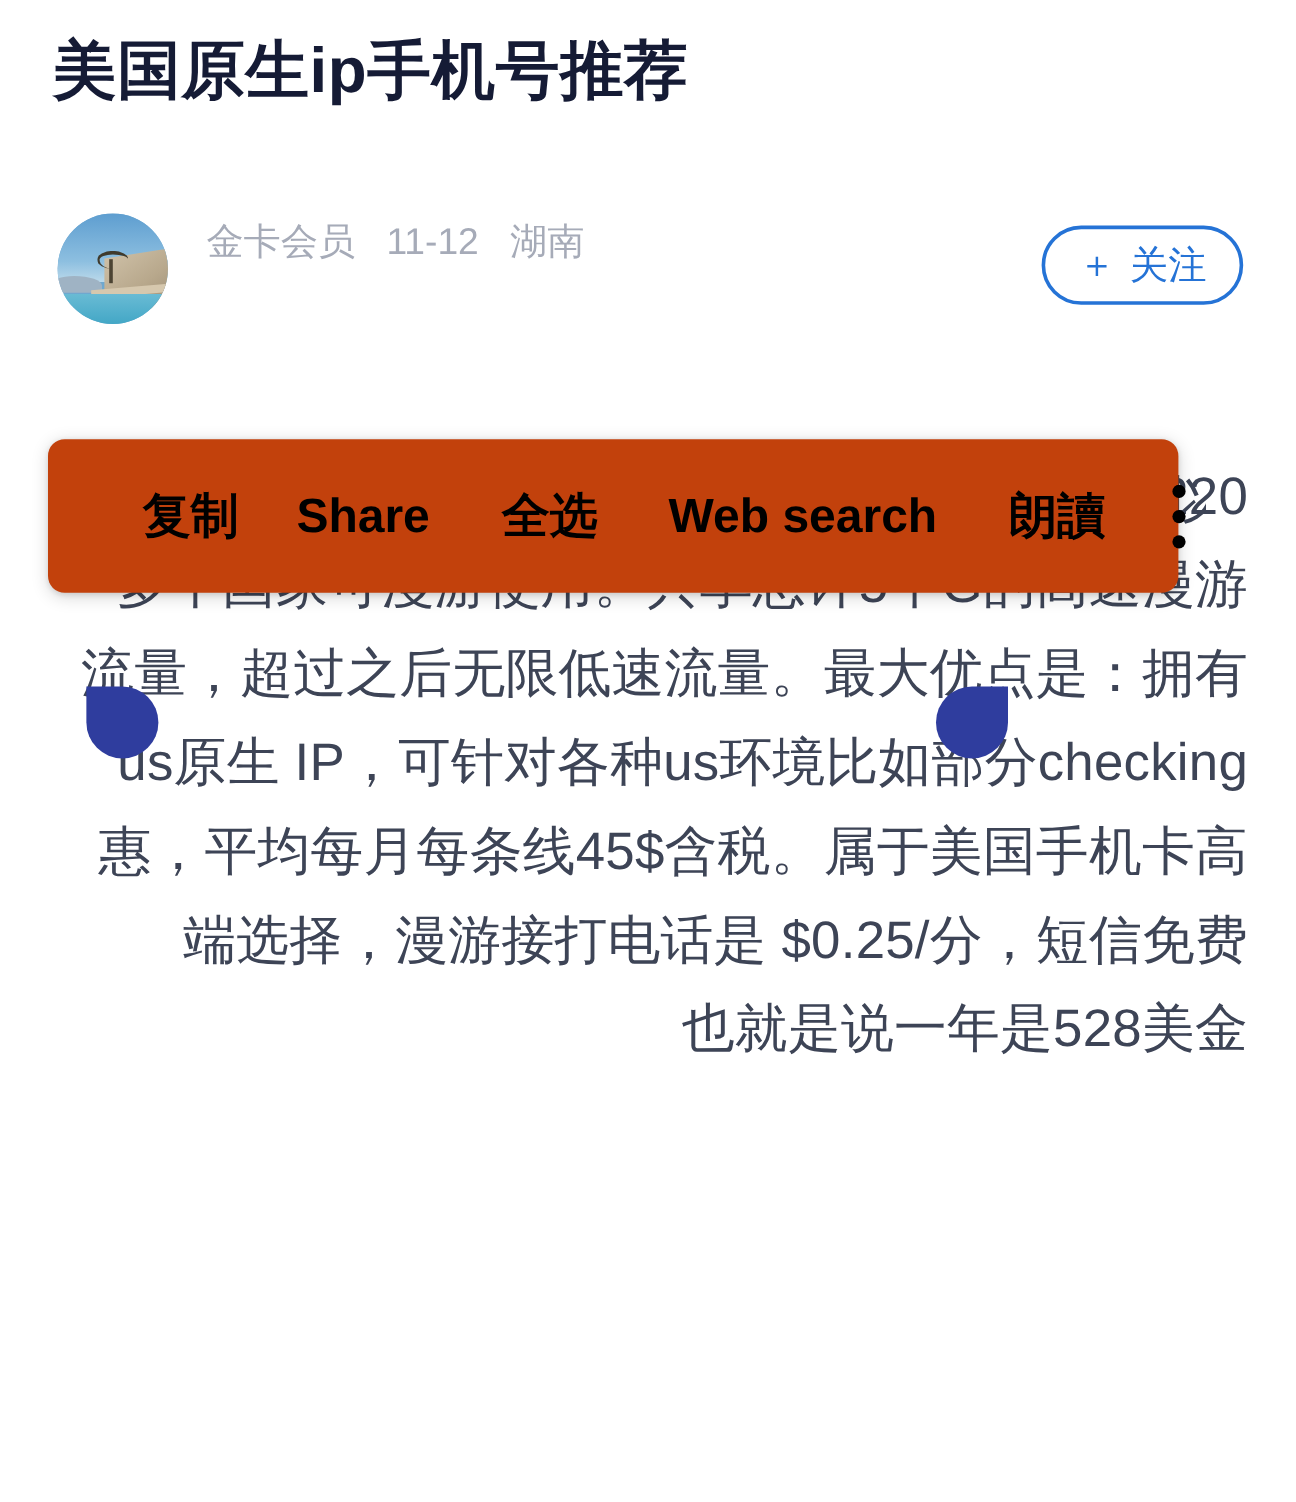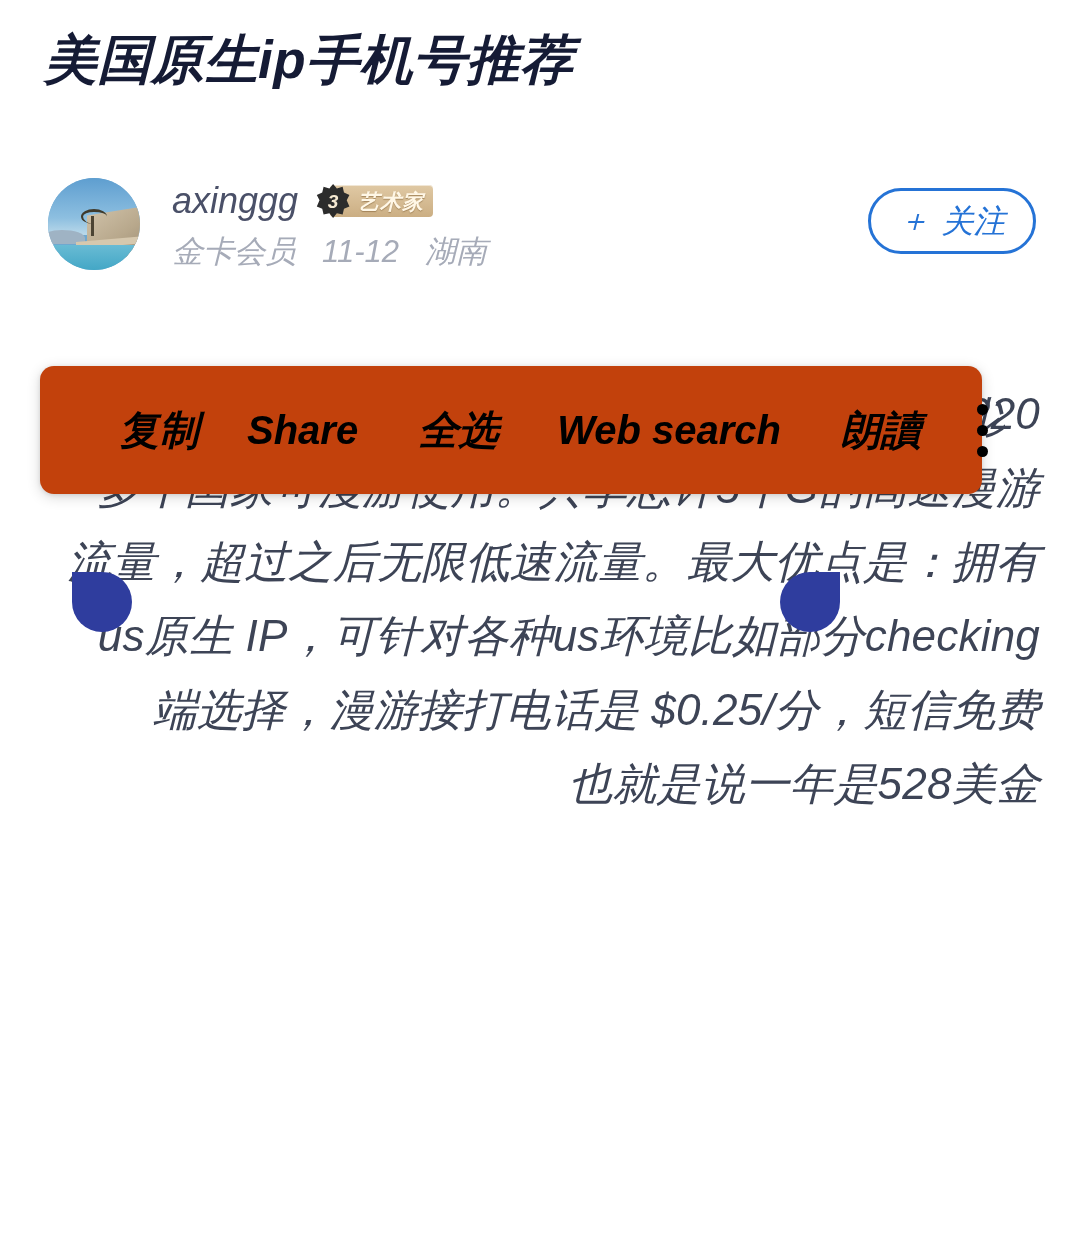--- a/index.html
+++ b/index.html
@@ -10,21 +10,20 @@
     background: #ffffff;
     font-family: "Liberation Sans", "DejaVu Sans", sans-serif;
     overflow: hidden;
   }
 
   #page {
     position: relative;
     width: 1080px;
     height: 1252px;
     background: #ffffff;
-    font-style: italic;
   }
 
   
   .post-title {
     position: absolute;
     left: 44px;
     top: 28px;
     width: 960px;
     font-size: 53px;
     line-height: 64px;
@@ -281,31 +280,20 @@
     <div class="avatar">
       <div class="sky"></div>
       <div class="hill"></div>
       <div class="wall"></div>
       <div class="deck"></div>
       <div class="palm"></div>
       <div class="water"></div>
     </div>
 
     <div class="author-meta">
-      <div class="author-name-line">
-        <div class="author-name">axinggg</div>
-        <div class="level-badge">
-          <div class="badge-star">
-            <span class="badge-star-num">3</span>
-          </div>
-          <div class="badge-plate">
-            <span class="badge-plate-text">艺术家</span>
-          </div>
-        </div>
-      </div>
       <div class="author-sub">
         <span>金卡会员</span>
         <span>11-12</span>
         <span>湖南</span>
       </div>
     </div>
 
     <div class="follow-btn">
       <span class="follow-plus">＋</span>
       <span>关注</span>
@@ -313,20 +301,21 @@
 
   </div>
 
   <div class="hidden-char">以</div>
 
   <div class="post-body" id="post-body">
       <div class="body-line"><span>验。</span><span class="sel">该套餐采用预付费，拥有caller ID</span><span>，全球220</span></div>
       <div class="body-line"><span>多个国家可漫游使用。共享总计5个G的高速漫游</span></div>
       <div class="body-line"><span>流量，超过之后无限低速流量。最大优点是：拥有</span></div>
       <div class="body-line"><span>us原生 IP，可针对各种us环境比如部分checking</span></div>
+      <div class="body-line"><span>惠，平均每月每条线45$含税。属于美国手机卡高</span></div>
       <div class="body-line"><span>端选择，漫游接打电话是 $0.25/分，短信免费</span></div>
       <div class="body-line"><span>也就是说一年是528美金</span></div>
     </div>
 
   <div class="sel-handle sel-handle-start"></div>
   <div class="sel-handle sel-handle-end"></div>
 
   <div class="ctx-menu">
     <div class="ctx-item copy">复制</div>
     <div class="ctx-item share">Share</div>

